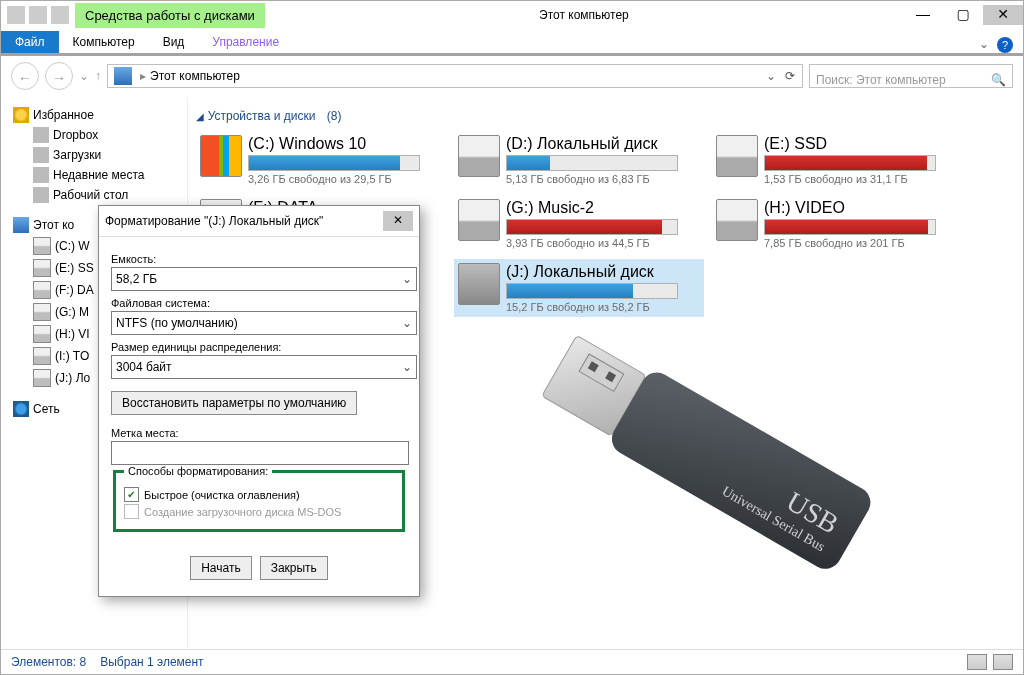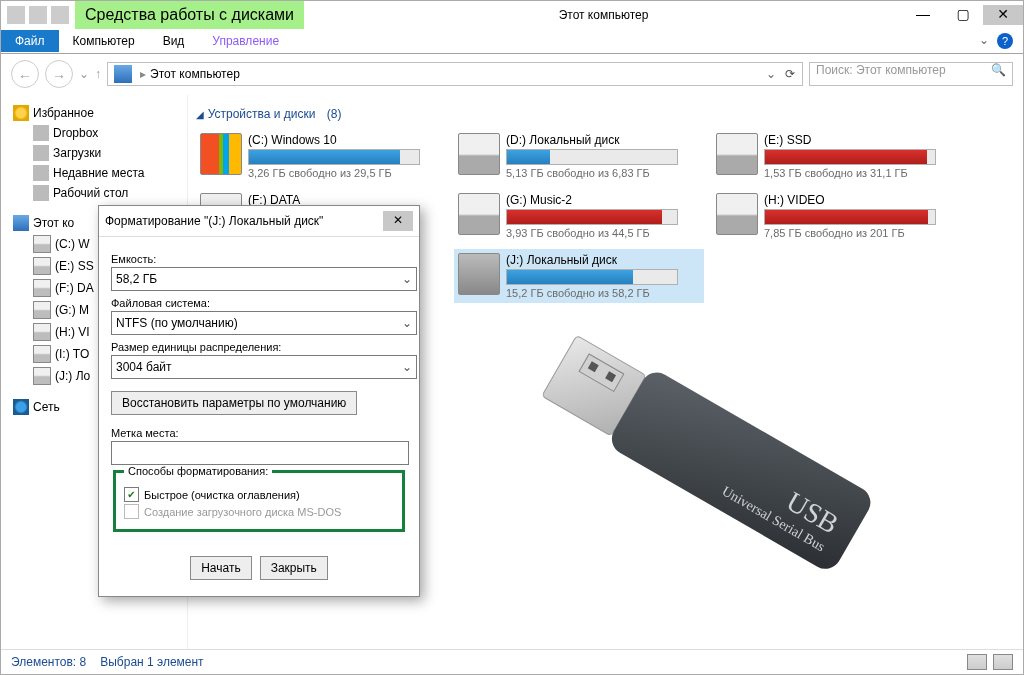--- a/index.html
+++ b/index.html
@@ -2,43 +2,43 @@
 <html><head>
 <meta charset="utf-8">
 <style>
 body{margin:0;font-family:"Segoe UI",Arial,sans-serif;font-size:12px;color:#000;background:#fff;width:1024px;height:675px;overflow:hidden;position:relative}
 
 
 .window{border:1px solid #aaa;width:1022px;height:673px;position:relative;background:#fff;display:flex;flex-direction:column}
 .titlebar{display:flex;align-items:center;height:28px;background:#fff}
 .tb-left{display:flex;gap:4px;padding:0 6px}
 .tb-icon{width:18px;height:18px;background:#ccc}
-.ribbon-tab-context{background:#a6f08c;padding:5px 10px;font-size:16px}
+.ribbon-tab-context{background:#a6f08c;padding:5px 10px;font-size:13px}
 .title{flex:1;text-align:center;font-size:12px}
 .ctrls{display:flex}
 .ctrl{width:40px;height:20px;text-align:center;line-height:18px;font-size:14px}
 .ctrl.close{background:#c8c8c8}
 
-.ribbon{display:flex;align-items:center;height:24px;border-bottom:1px solid #a3a3a3}
+.ribbon{display:flex;align-items:flex-end;height:24px;border-bottom:3px solid #a3a3a3}
 .rbtn{padding:4px 14px;font-size:12px}
 .rbtn.file{background:#1979ca;color:#fff}
 .rbtn.ctx{color:#8b5cf6}
 .ribbon-right{margin-left:auto;display:flex;gap:8px;padding-right:10px}
 .help-icon{width:16px;height:16px;border-radius:50%;background:#0b61c9;color:#fff;font-size:11px;line-height:16px;text-align:center}
 .expand-icon{color:#666}
 
 .navbar{display:flex;align-items:center;gap:6px;padding:4px 10px;border-bottom:1px solid transparent;height:32px;background:#fff}
 .navbtn{width:26px;height:26px;border:1px solid #ccc;border-radius:50%;display:flex;align-items:center;justify-content:center;color:#999;font-size:14px}
 .chev{color:#999}
 .path-box{display:flex;align-items:center;flex:1;border:1px solid #c0c0c0;height:22px;padding:0 2px}
 .path-icon{width:18px;height:18px;background:linear-gradient(#6aa9e6,#2d6fb8);margin:0 4px}
 .path-sep{color:#888;margin:0 4px}
 .refresh{width:20px;display:flex;align-items:center;justify-content:center;color:#555}
 .path-dd{margin-left:auto;color:#666;padding:0 4px}
-.search-box{width:190px;border:1px solid #c0c0c0;height:22px;display:flex;align-items:flex-start;padding:0 6px;color:#999}
+.search-box{width:190px;border:1px solid #c0c0c0;height:22px;display:flex;align-items:flex-end;padding:0 6px;color:#999}
 .search-box .mag{margin-left:auto;color:#666}
 
 .body-area{flex:1;display:flex;overflow:hidden}
 .sidebar{width:170px;padding:8px 8px;border-right:1px solid #eee;overflow:hidden}
 .sb-group-title{display:flex;align-items:center;gap:4px;padding:2px 4px}
 .sb-group-title .ic{width:16px;height:16px}
 .star{background:radial-gradient(circle,#ffd24a 40%,#e0a800 60%)}
 .comp{background:linear-gradient(#6aa9e6,#2d6fb8)}
 .net{background:radial-gradient(circle,#3ca0e8 40%,#1b5b90 60%)}
 .sb-item{display:flex;align-items:center;gap:4px;padding:2px 4px 2px 24px}
@@ -50,21 +50,21 @@
 .main{flex:1;padding:8px;position:relative}
 .section-hdr{color:#1b4c8f;padding:4px 0;display:flex;align-items:center;gap:4px}
 .section-hdr .tri{color:#1b4c8f;font-size:10px}
 .drive-grid{display:flex;flex-wrap:wrap;gap:6px 8px;margin-top:4px}
 .drive-card{width:242px;display:flex;gap:6px;padding:4px}
 .drive-card.selected{background:#cde6f7}
 .di{width:40px;height:40px;background:linear-gradient(#f0f0f0 50%,#aaa 55%);border:1px solid #888;border-radius:2px}
 .di.win{background:linear-gradient(90deg,#f25022 45%,#7fba00 45% 55%,#00a4ef 55% 70%,#ffb900 70%);}
 .di.usb{background:linear-gradient(#bbb,#888)}
 .dinfo{flex:1;display:flex;flex-direction:column;gap:2px}
-.dname{font-size:12px}
+.dname{font-size:16px}
 .dbar{height:14px;border:1px solid #b0b0b0;background:#eaeaea;position:relative;width:170px}
 .dfill{height:100%;}
 .dfill.blue{background:linear-gradient(#3da2e0,#2780c0)}
 .dfill.red{background:linear-gradient(#d9302c,#b01e1a)}
 .dfree{font-size:11px;color:#6b6b6b}
 
 .statusbar{border-top:1px solid #ddd;height:24px;display:flex;align-items:center;padding:0 10px;gap:14px;font-size:12px;color:#1b4c8f}
 .statusbar .right{margin-left:auto;display:flex;gap:6px}
 .view-toggle{width:18px;height:14px;border:1px solid #888;background:linear-gradient(#e0e0e0,#ccc)}
 

